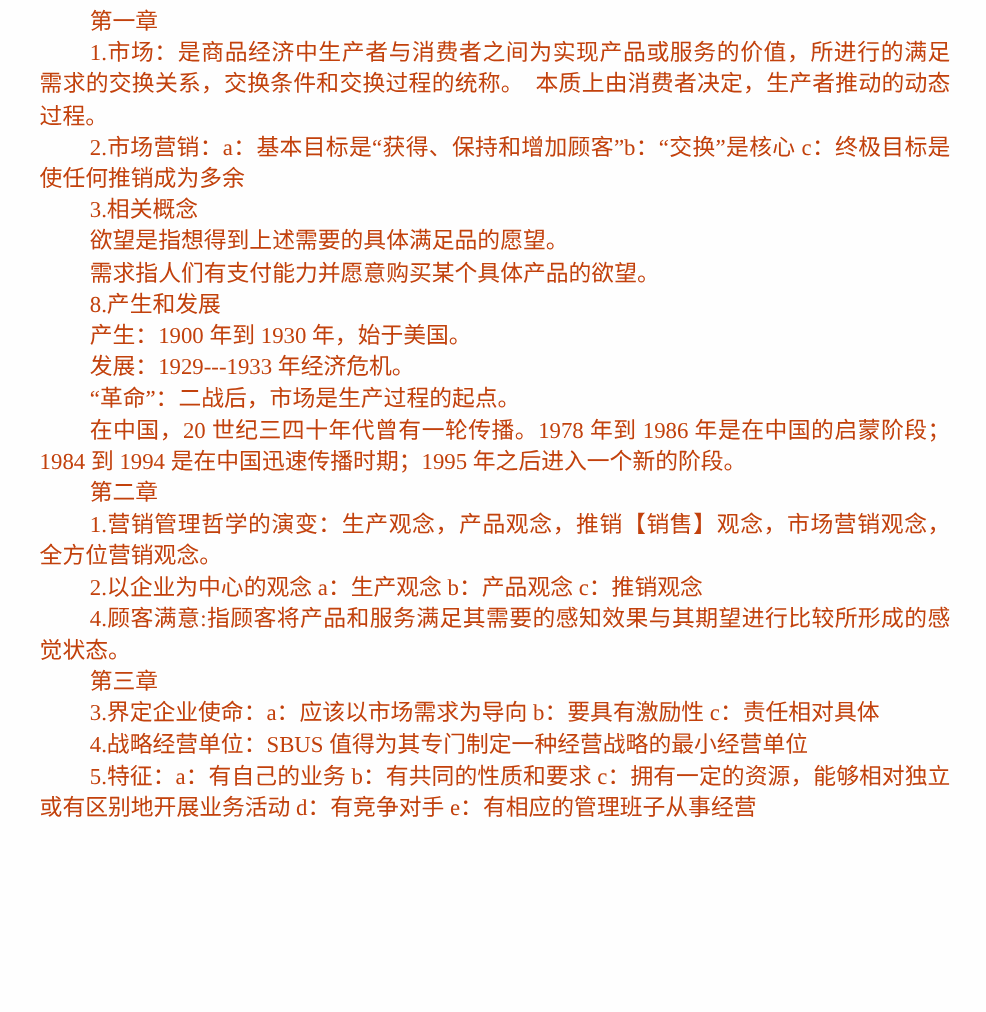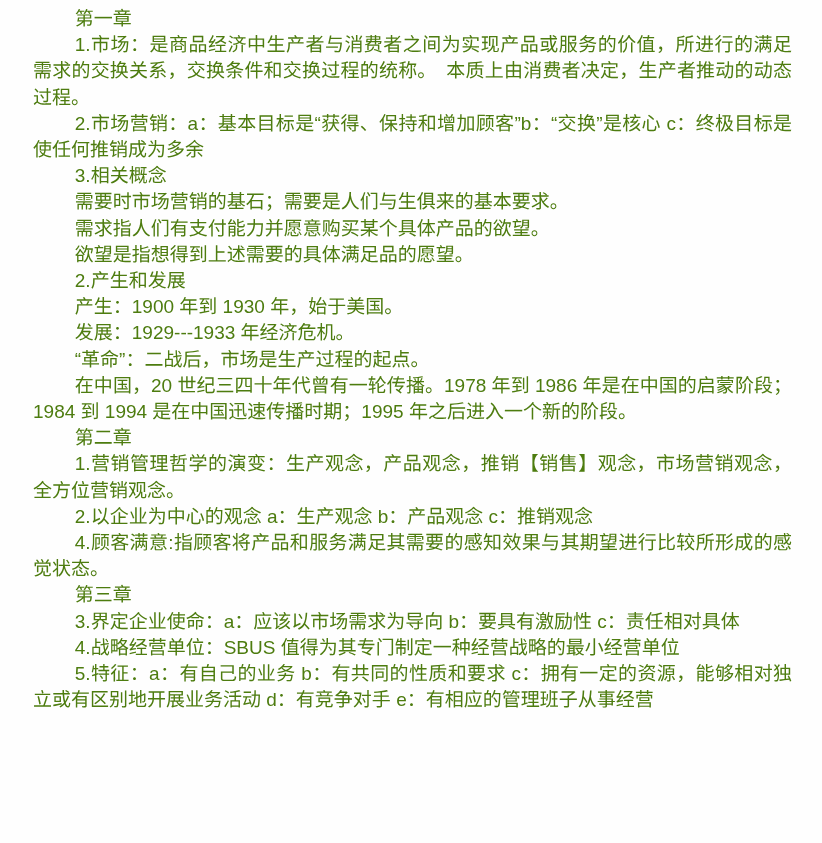--- a/index.html
+++ b/index.html
@@ -26,29 +26,28 @@
     text-indent: 2.2em;
   }
   p.chapter-title {
     margin: 0;
     text-indent: 2.2em;
   }
 </style>
 </head>
 <body>
 
-<div class="page" id="doc-root" style="background: rgb(254, 254, 254); color: #4d7c0f;">
+<div class="page" id="doc-root" style="background: rgb(254, 254, 254); color: #c2410c; font-family: Liberation Serif, serif;">
     <p class="chapter-title">第一章</p>
     <p class="para">1.市场：是商品经济中生产者与消费者之间为实现产品或服务的价值，所进行的满足需求的交换关系，交换条件和交换过程的统称。　本质上由消费者决定，生产者推动的动态过程。</p>
     <p class="para">2.市场营销：a：基本目标是“获得、保持和增加顾客”b：“交换”是核心 c：终极目标是使任何推销成为多余</p>
     <p class="para">3.相关概念</p>
-    <p class="para">需要时市场营销的基石；需要是人们与生俱来的基本要求。</p>
+    <p class="para">欲望是指想得到上述需要的具体满足品的愿望。</p>
     <p class="para">需求指人们有支付能力并愿意购买某个具体产品的欲望。</p>
-    <p class="para">欲望是指想得到上述需要的具体满足品的愿望。</p>
-    <p class="para">2.产生和发展</p>
+    <p class="para">8.产生和发展</p>
     <p class="para">产生：1900 年到 1930 年，始于美国。</p>
     <p class="para">发展：1929---1933 年经济危机。</p>
     <p class="para">“革命”：二战后，市场是生产过程的起点。</p>
     <p class="para">在中国，20 世纪三四十年代曾有一轮传播。1978 年到 1986 年是在中国的启蒙阶段；1984 到 1994 是在中国迅速传播时期；1995 年之后进入一个新的阶段。</p>
     <p class="chapter-title">第二章</p>
     <p class="para">1.营销管理哲学的演变：生产观念，产品观念，推销【销售】观念，市场营销观念，全方位营销观念。</p>
     <p class="para">2.以企业为中心的观念 a：生产观念 b：产品观念 c：推销观念</p>
     <p class="para">4.顾客满意:指顾客将产品和服务满足其需要的感知效果与其期望进行比较所形成的感觉状态。</p>
     <p class="chapter-title">第三章</p>
     <p class="para">3.界定企业使命：a：应该以市场需求为导向 b：要具有激励性 c：责任相对具体</p>

